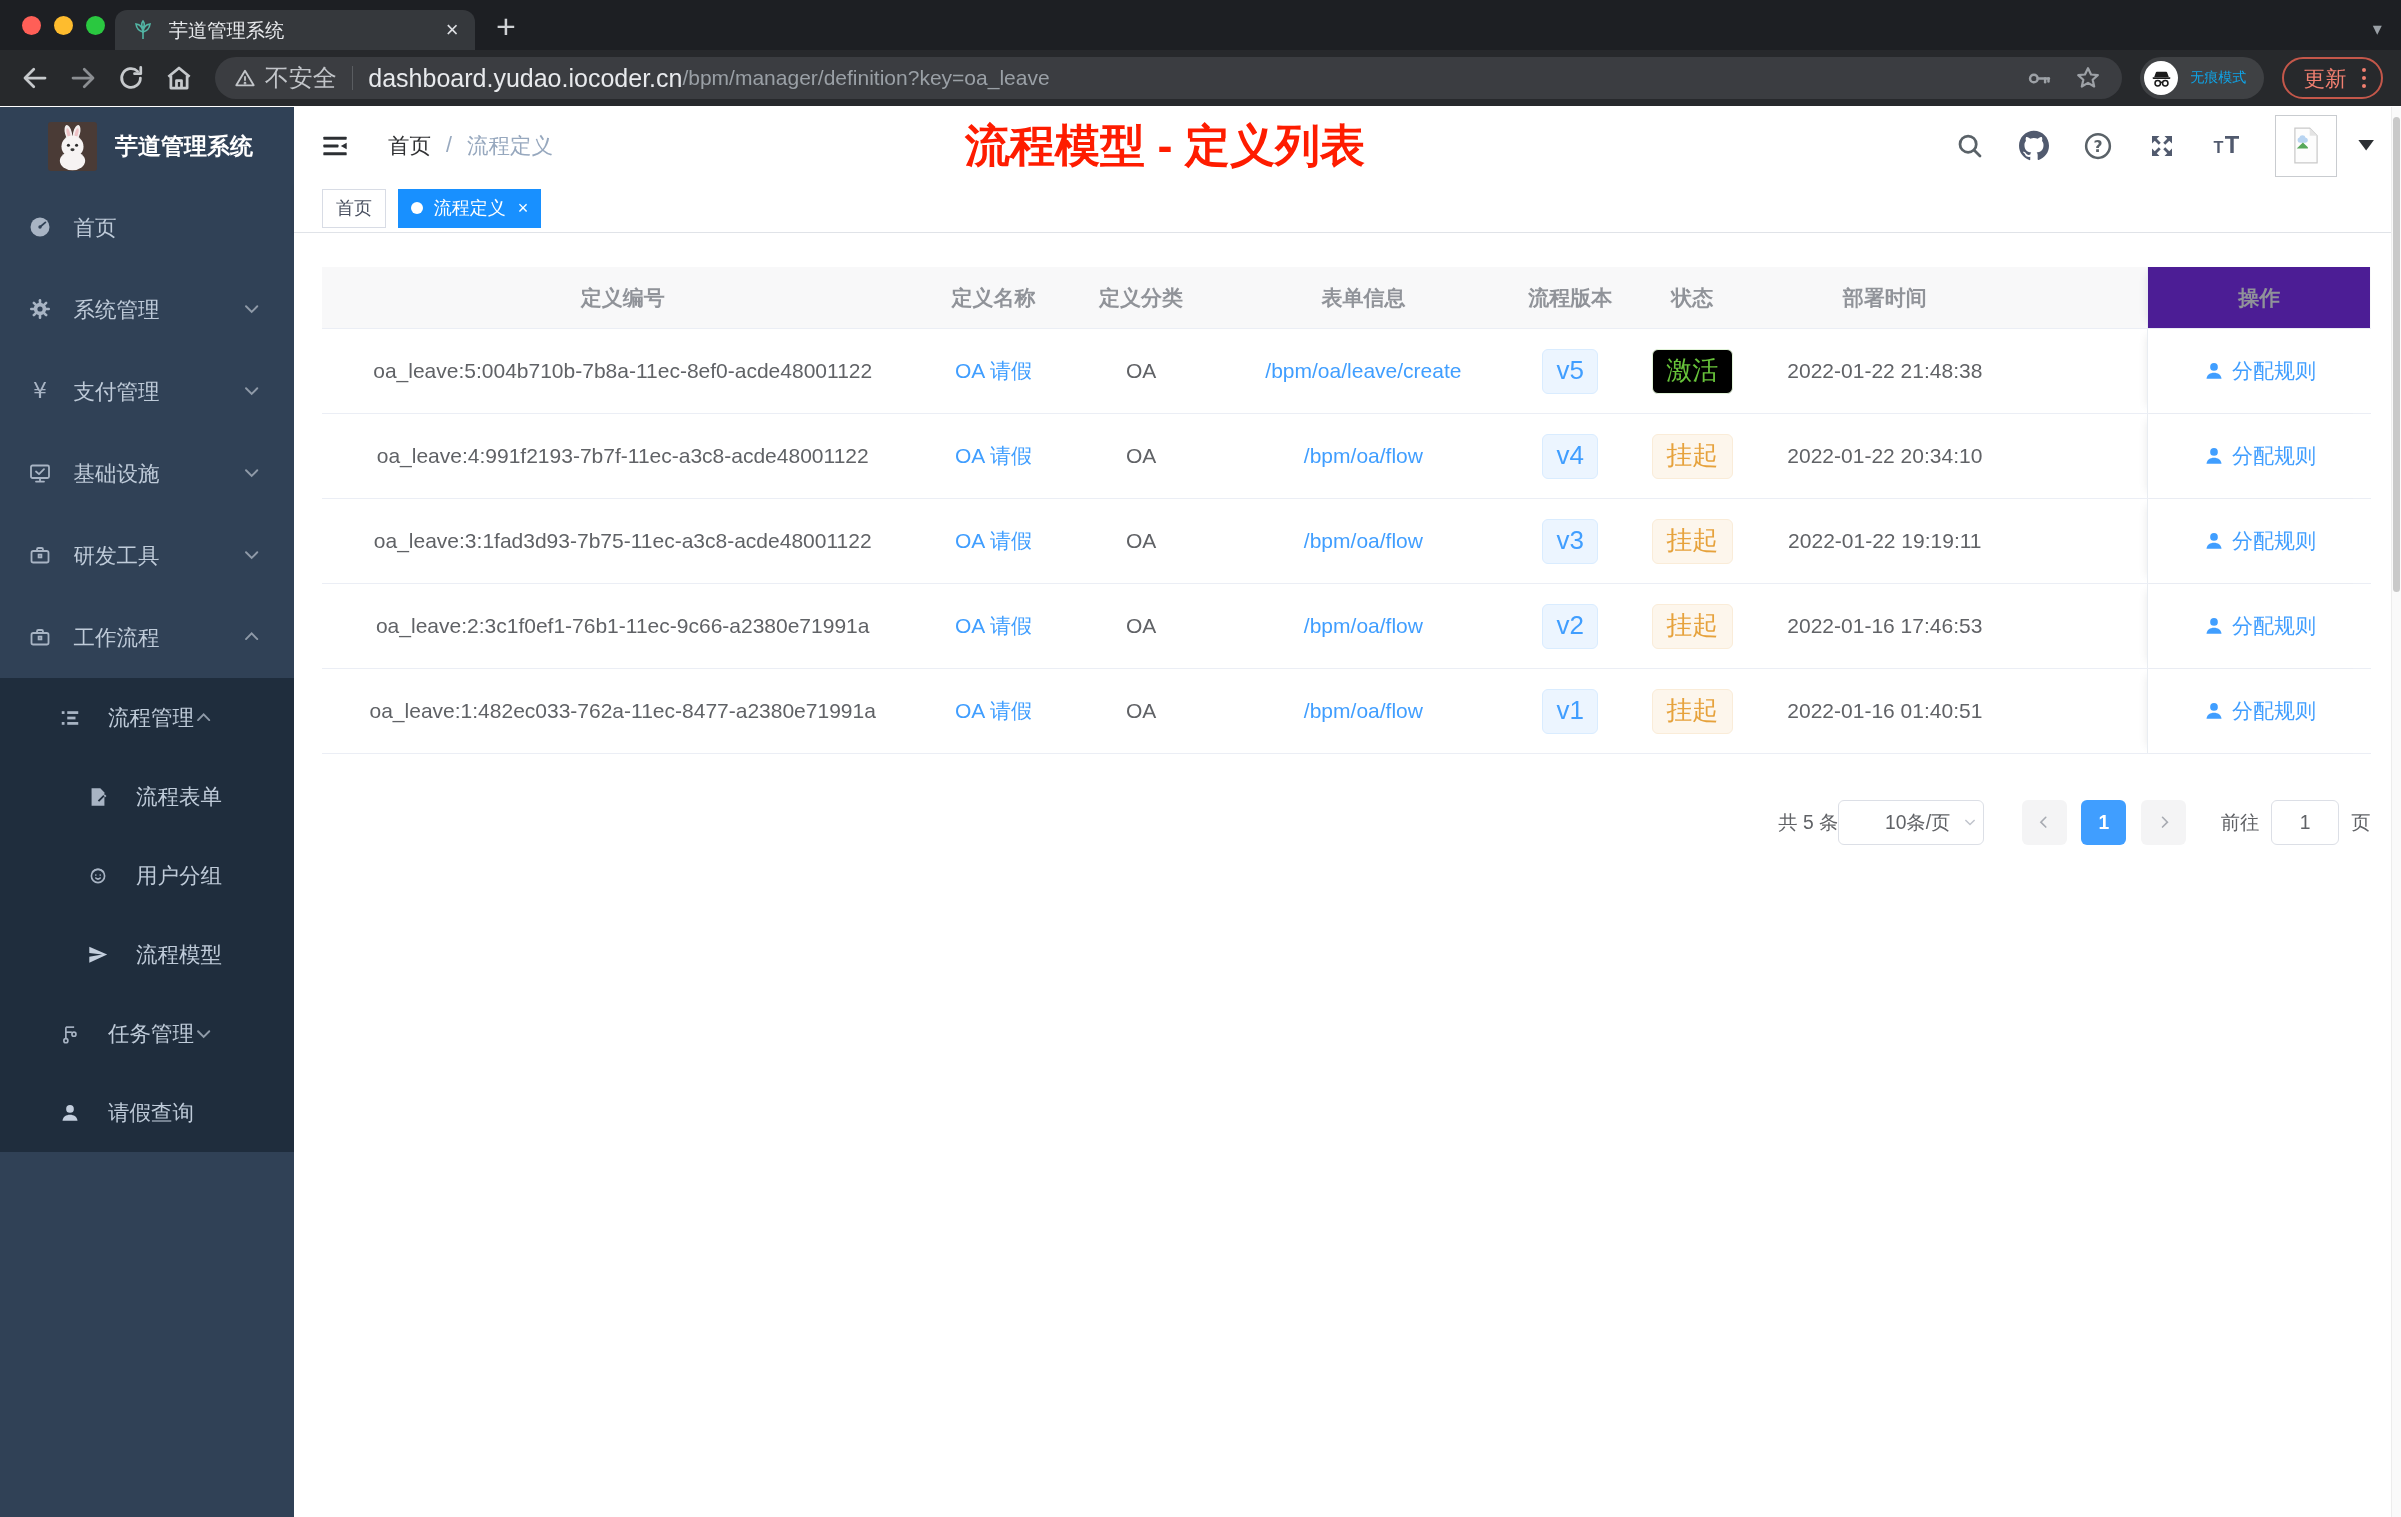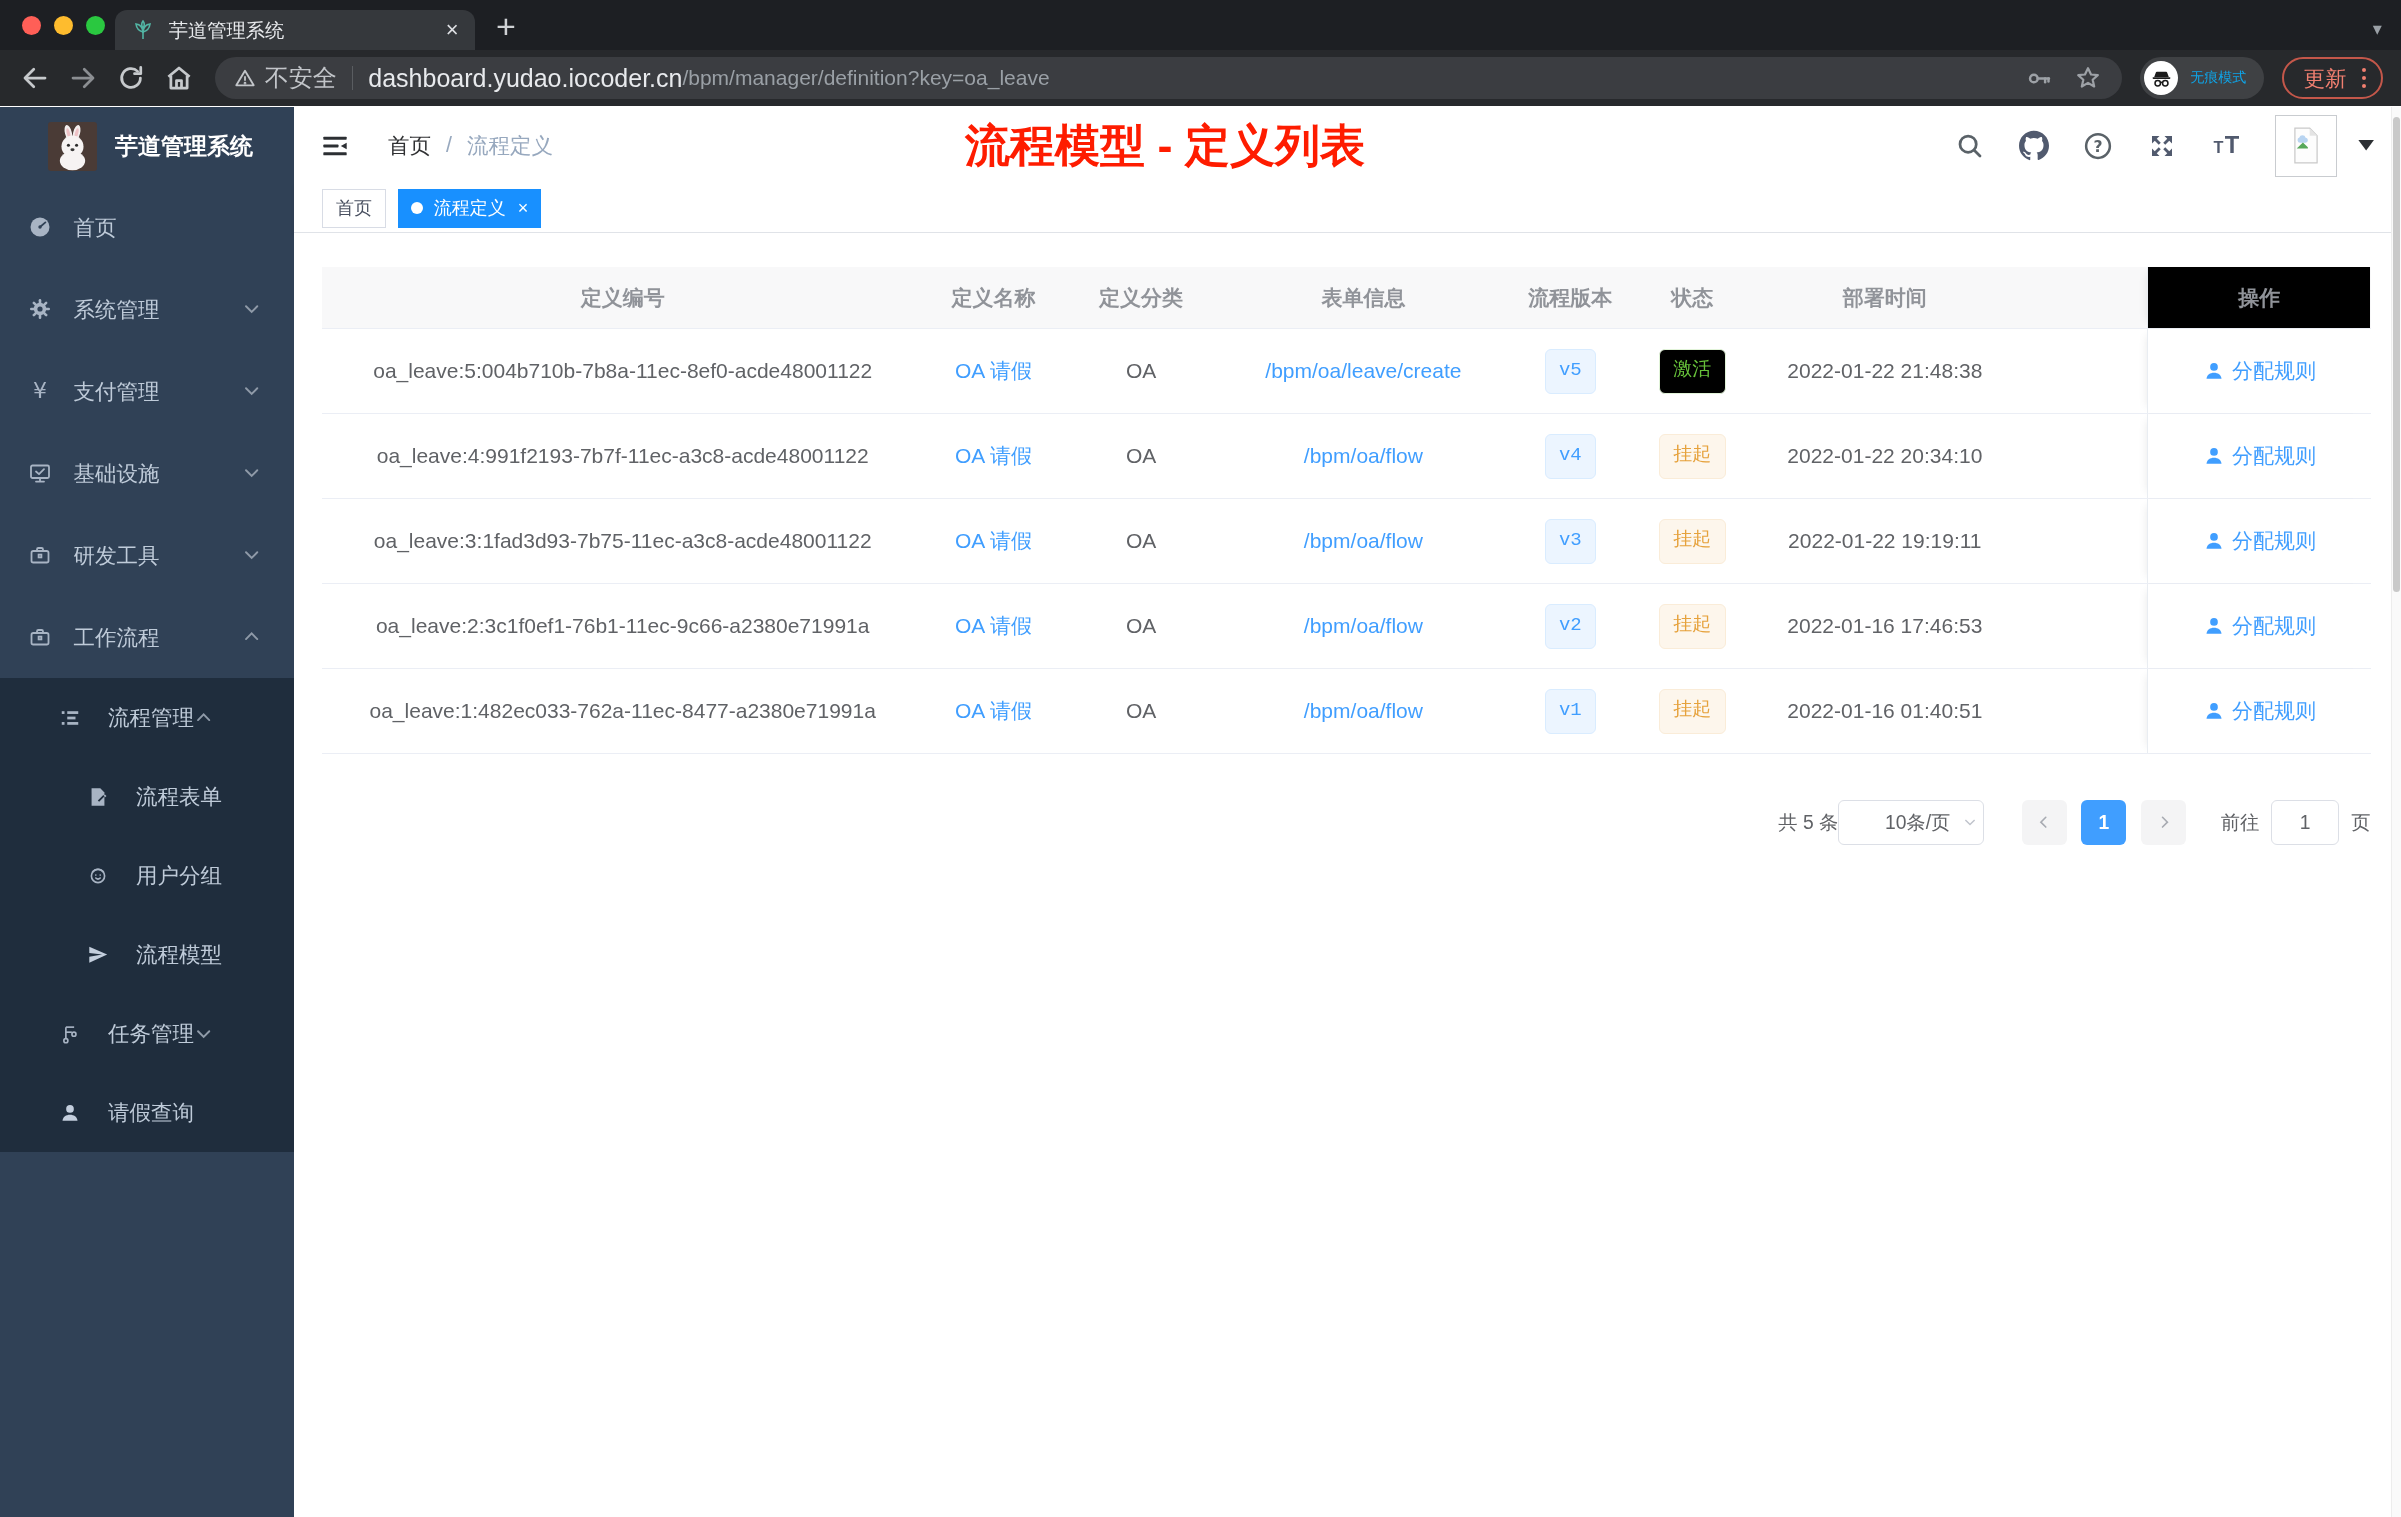--- a/index.html
+++ b/index.html
@@ -82,24 +82,24 @@
 
   .content { flex:1; padding:34px 30px 0 27.5px; position:relative; background:#fff; }
   .tbl { width:2049px; font-size:21px; color:#606266; }
   .trow { display:flex; align-items:stretch; }
   .cell { display:flex; align-items:center; justify-content:center; text-align:right; }
   .thead { height:62px; background:#f8f8f9; color:#909399; font-weight:bold; border-bottom:1.5px solid #ebeef5; }
   .drow { height:85px; background:#fff; border-bottom:1.5px solid #ebeef5; }
   .c1{width:29.4%;} .c2{width:6.8%;} .c3{width:7.6%;} .c4{width:14.1%;} .c5{width:6.1%;}
   .c6{width:5.8%;} .c7{width:13%;} .cf{width:6.3%;} .c8{width:10.9%;}
   .c8 { border-left:1.5px solid #e9edf2; box-shadow:-7.4px 0 9px -7.4px rgba(0,0,0,.10); }
-  .thead .c8 { background:#000000; }
+  .thead .c8 { background:#4c1d95; }
   .lnk { color:#409eff; text-decoration:none; cursor:pointer; }
   .badge { display:inline-block; height:45px; line-height:40px; padding:0 13.4px; border-radius:6px;
-           font-size:19px; border:1.5px solid transparent;font-family:Liberation Mono, monospace; }
+           font-size:26px; border:1.5px solid transparent; }
   .ver { background:#ecf5ff; border-color:#d9ecff; color:#409eff; }
   .status[data-status="success"] { background:#000000; border-color:#e1f3d8; color:#67c23a; }
   .status[data-status="warning"] { background:#fdf6ec; border-color:#faecd8; color:#e6a23c; }
   .action-link { display:inline-flex; align-items:center; gap:7.4px; color:#409eff; font-size:21px; cursor:pointer; }
   .action-link .pic { width:22px; height:22px; }
 
   .pager { width:2049px; margin-top:46px; display:flex; align-items:center; justify-content:flex-end; font-size:19.3px; color:#606266; }
   .pg-total { }
   .pg-size { width:146px; height:45px; border:1.5px solid #dcdfe6; border-radius:6px; display:flex; align-items:center;
              justify-content:center; gap:13.4px; color:#606266; margin-right:30px; background:#fff;padding-left:38px; }

